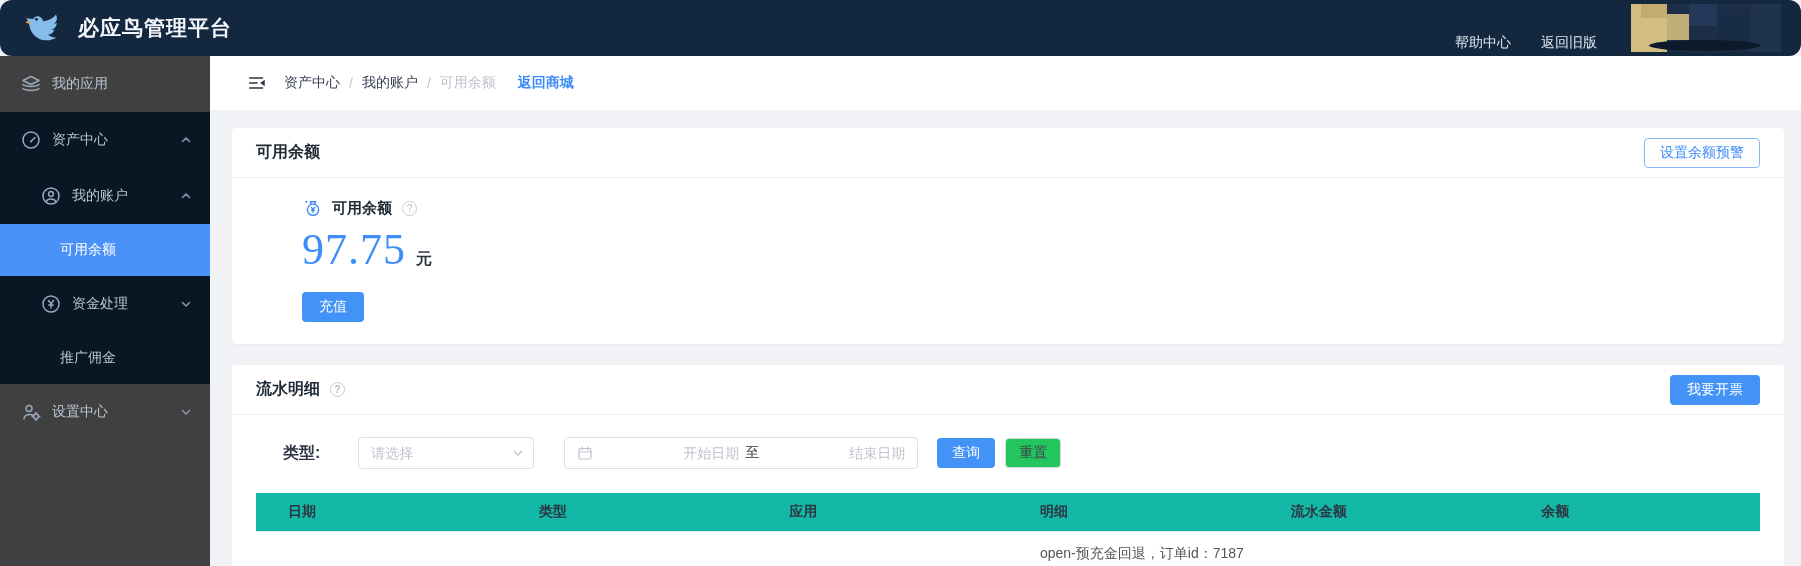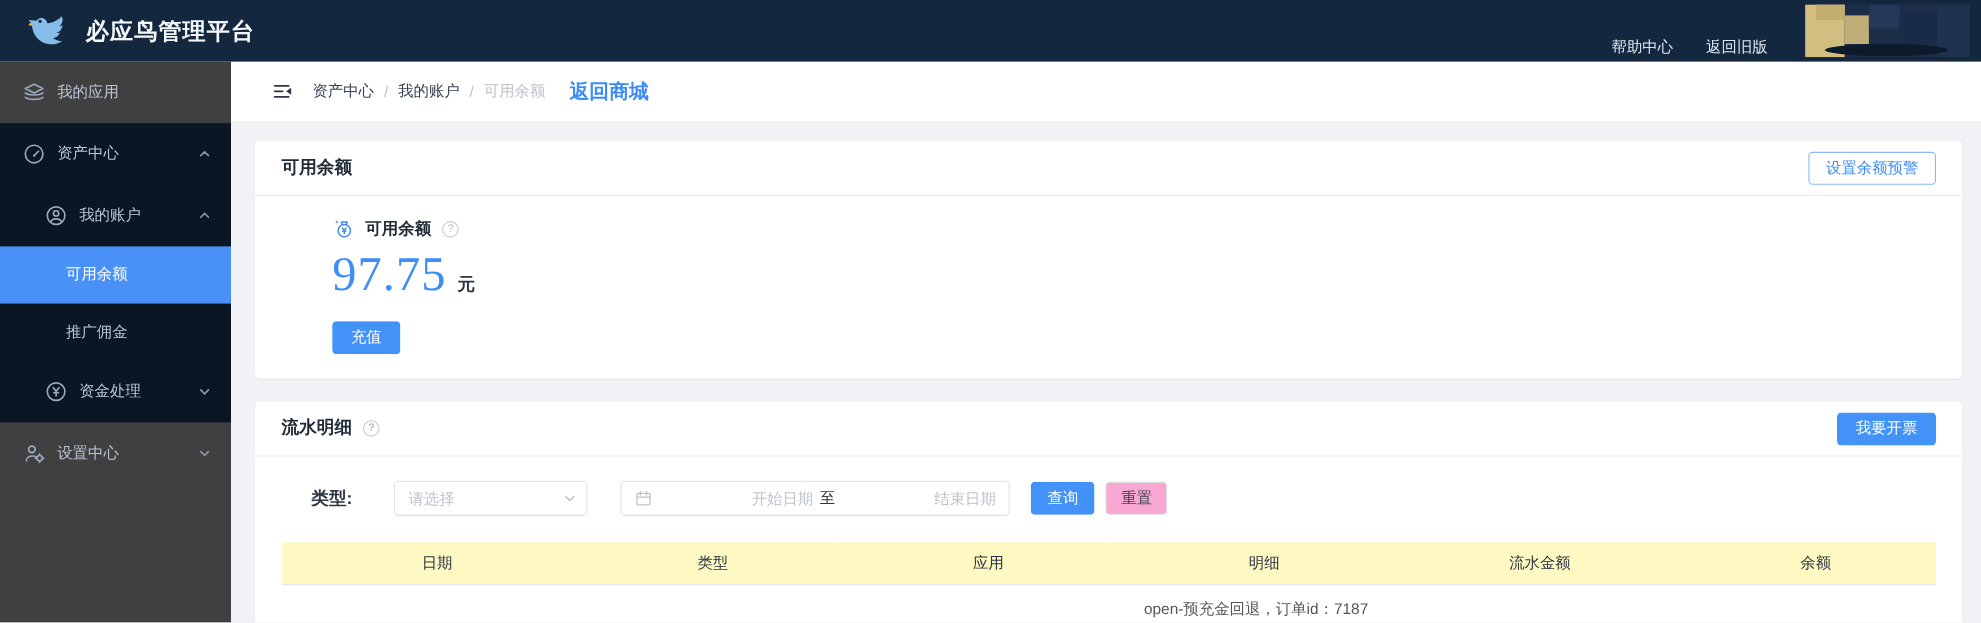--- a/index.html
+++ b/index.html
@@ -3,21 +3,21 @@
 <meta charset="utf-8">
 <style>
   * { margin:0; padding:0; box-sizing:border-box; }
   html,body { width:1801px; height:566px; overflow:hidden; }
   body { font-family:"Liberation Sans","DejaVu Sans",sans-serif; background:#f0f2f5; color:#333;
          -webkit-font-smoothing:antialiased; }
   .app { position:relative; width:1801px; height:566px; }
 
   
   .navbar { position:absolute; top:0; left:0; width:100%; height:56px; background:#13273f;
-            display:flex; align-items:center; padding:0 10px 0 26px; z-index:5; }
+            display:flex; align-items:center; padding:0 20px 0 26px; z-index:5;border-radius:12px; }
   .brand { display:flex; align-items:center; gap:12px; cursor:pointer; }
   .brand-title { color:#f4f8fc; font-size:21px; font-weight:bold; letter-spacing:1px; }
   .nav-right { margin-left:auto; display:flex; align-items:flex-end; }
   .nav-link { color:#dde6f0; font-size:14px; margin-right:30px; cursor:pointer; white-space:nowrap; }
   .mosaic { position:relative; width:150px; height:48px; margin-left:4px; overflow:hidden;
             background:#1c2e47; filter:blur(.6px); cursor:pointer; }
   .mosaic i { position:absolute; display:block; }
   .m1 { left:0; top:0; width:36px; height:48px; background:#d3be82; }
   .m2 { left:10px; top:0; width:26px; height:14px; background:#c3ad6e; }
   .m3 { left:36px; top:10px; width:22px; height:26px; background:#bfae77; }
@@ -38,33 +38,33 @@
   .chev { position:absolute; right:18px; top:50%; transform:translateY(-50%); width:12px; height:12px; color:#8a97a8; }
 
   
   .main { position:absolute; top:56px; left:210px; right:0; bottom:0; }
   .crumbbar { height:54px; background:#ffffff; display:flex; align-items:center; padding:0 24px 0 37px; }
   .fold-btn { width:20px; height:20px; color:#2b3442; cursor:pointer; flex:0 0 auto; }
   .crumbs { display:flex; align-items:center; margin-left:17px; font-size:14px; }
   .crumb { color:#384153; cursor:pointer; }
   .crumb-sep { color:#c0c4cc; margin:0 9px; }
   .crumb-current { color:#bdc2ca; }
-  .back-mall { color:#3d8bf8; font-weight:bold; margin-left:22px; font-size:18px; cursor:pointer; }
+  .back-mall { color:#3d8bf8; font-weight:bold; margin-left:22px; font-size:14px; cursor:pointer; }
 
   .content { padding:18px 17px 0 22px; }
   .card { background:#ffffff; border-radius:4px; box-shadow:0 1px 2px rgba(0,0,0,.04); }
   .card-head { height:50px; display:flex; align-items:center; justify-content:space-between;
                padding:0 24px; border-bottom:1px solid #ebedf0; }
   .card-title { font-size:16px; font-weight:bold; color:#212b36; display:flex; align-items:center; gap:8px; }
 
   .btn { display:inline-flex; align-items:center; justify-content:center; height:30px; border-radius:4px;
          font-size:14px; cursor:pointer; border:1px solid transparent; white-space:nowrap; }
   .btn-outline-primary { background:#fff; border-color:#8ab6f9; color:#3d8bf8; padding:0 15px; }
   .btn-primary { background:#4292f7; color:#fff; padding:0 16px; }
-  .btn-plain { background:#f9a8d4; border-color:#d9d9d9; color:#3f454d; padding:0 16px; }
+  .btn-plain { background:#22c55e; border-color:#d9d9d9; color:#3f454d; padding:0 16px; }
 
   .balance-body { padding:18px 24px 22px 70px; }
   .balance-label-row { display:flex; align-items:center; gap:8px; height:24px; }
   .money-icon { width:22px; height:22px; color:#3d8bf8; }
   .balance-label { font-size:15px; font-weight:bold; color:#212b36; }
   .help { width:15px; height:15px; border:1px solid #c9ccd3; border-radius:50%; color:#b6bbc4;
           font-size:10px; display:inline-flex; align-items:center; justify-content:center; cursor:pointer; margin-left:2px; }
   .amount-row { margin-top:4px; display:flex; align-items:baseline; height:52px;font-family:Liberation Serif, serif; }
   .amount { font-size:44px; line-height:52px; color:#3e8df8; font-weight:500; letter-spacing:1px; }
   .unit { font-size:16px; color:#2d3542; margin-left:10px; font-weight:bold; }
@@ -81,21 +81,21 @@
   .sel-chev { position:absolute; right:9px; top:50%; transform:translateY(-50%); width:12px; height:12px; color:#c0c4cc; }
   .date-box { width:354px; height:32px; border:1px solid #dcdfe6; border-radius:4px; margin-left:30px;
               display:flex; align-items:center; padding:0 12px; }
   .cal-icon { width:16px; height:16px; color:#c0c4cc; flex:0 0 auto; margin-right:6px; }
   .date-box input { text-align:right; flex:1; }
   .to-label { font-size:14px; color:#2d3542; padding:0 6px; }
   .btn-query { margin-left:19px; width:58px; }
   .btn-reset { margin-left:10px; width:56px; }
 
   table.tx { width:calc(100% - 48px); margin:0 24px; border-collapse:collapse; table-layout:fixed; }
-  table.tx th { height:38px; background:#fef9c3; text-align:center; font-size:14px; font-weight:normal;
+  table.tx th { height:38px; background:#14b8a6; text-align:left; font-size:14px; font-weight:bold;
                 color:#2d3542; padding-left:32px; border-bottom:1px solid #e8e8e8; }
   table.tx td { padding:13px 0 40px 32px; font-size:14px; color:#555; vertical-align:top; }
 </style>
 </head>
 <body>
 
 <div class="app">
 
   <header class="navbar">
     <div class="brand">
@@ -155,33 +155,33 @@
         <span>我的账户</span>
         <svg class="chev" viewBox="0 0 12 12" fill="none" stroke="currentColor" stroke-width="1.5" stroke-linecap="round">
             <path d="M2.5 7.5 L6 4 L9.5 7.5"></path>
           </svg>
       </div>
 
       <div class="menu-item lvl3 active">
         <span>可用余额</span>
       </div>
 
-      <div class="menu-item lvl3">
-        <span>推广佣金</span>
-      </div>
-
       <div class="menu-item lvl2">
         <svg class="mi-icon" viewBox="0 0 22 22" fill="none" stroke="currentColor" stroke-width="1.5" stroke-linecap="round">
           <circle cx="11" cy="11" r="8"></circle>
           <path d="M8.4 7.5 L11 10.8 L13.6 7.5 M11 10.8 V15 M8.8 12 H13.2"></path>
         </svg>
         <span>资金处理</span>
         <svg class="chev" viewBox="0 0 12 12" fill="none" stroke="currentColor" stroke-width="1.5" stroke-linecap="round">
             <path d="M2.5 4.5 L6 8 L9.5 4.5"></path>
           </svg>
+      </div>
+
+      <div class="menu-item lvl3">
+        <span>推广佣金</span>
       </div>
     </div>
 
     <div class="menu-item">
       <svg class="mi-icon" viewBox="0 0 22 22" fill="none" stroke="currentColor" stroke-width="1.5" stroke-linecap="round">
         <circle cx="9" cy="7.5" r="3"></circle>
         <path d="M4 18 C4 13.2 11 12.8 13 14.6"></path>
         <circle cx="16" cy="15.5" r="2.4"></circle>
         <path d="M16 12.3 V11.6 M16 18.7 V19.4 M12.9 15.5 H12.2 M19.1 15.5 H19.8"></path>
       </svg>

